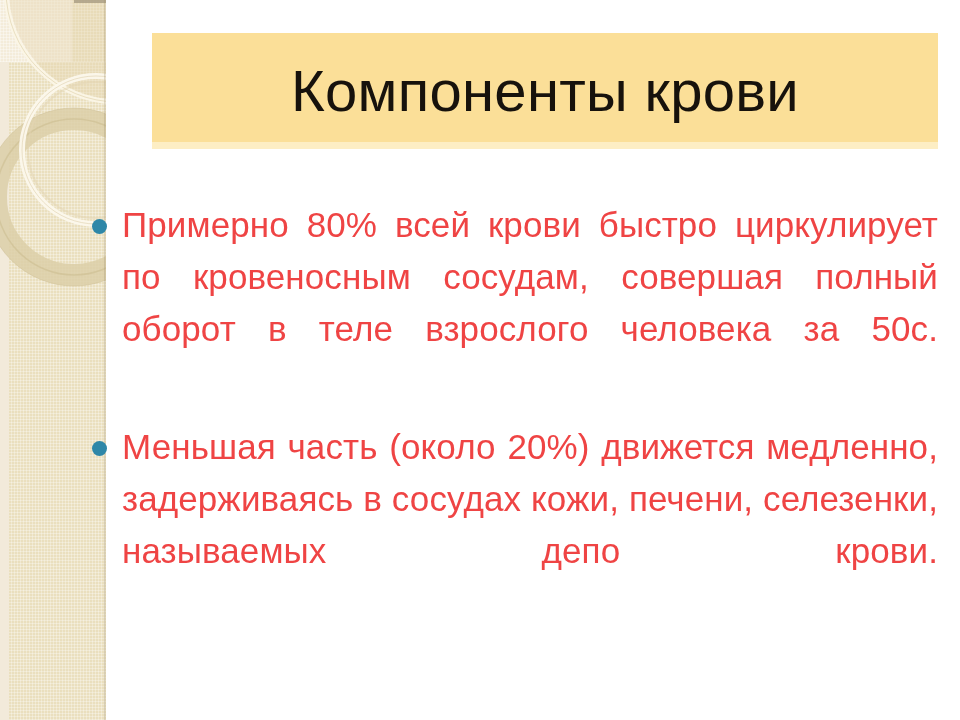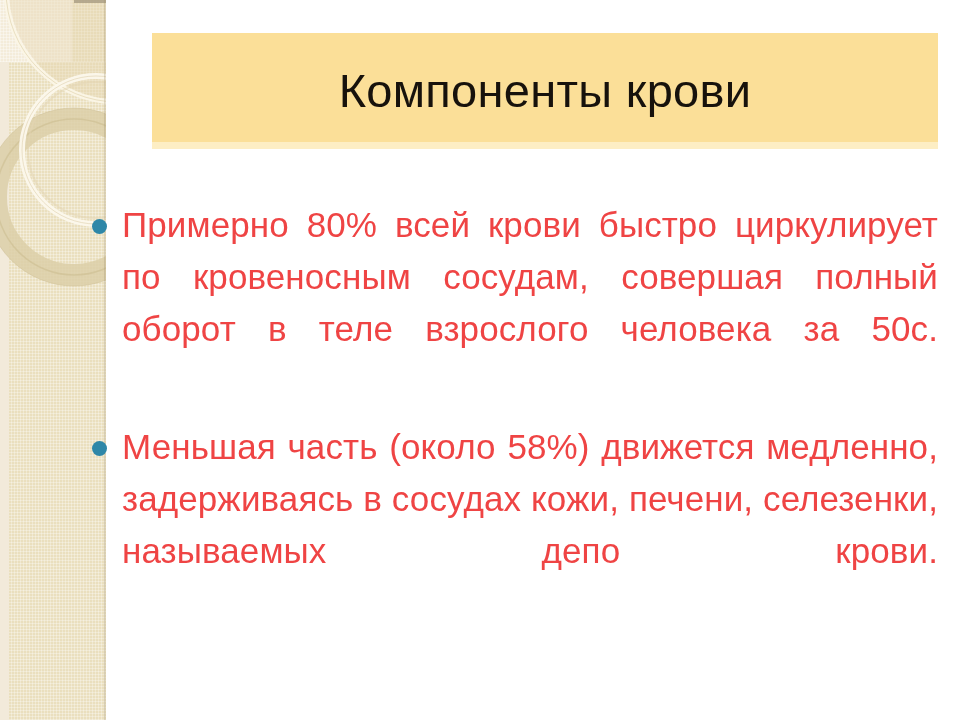--- a/index.html
+++ b/index.html
@@ -116,21 +116,21 @@
   #title-text {
     position: absolute;
     left: 152px;
     top: 33px;
     width: 786px;
     height: 115px;
     display: flex;
     align-items: center;
     justify-content: center;
     font-family: "Liberation Sans", sans-serif;
-    font-size: 47px;
+    font-size: 58px;
     font-weight: 400;
     color: #17120c;
     letter-spacing: 0.3px;
     white-space: nowrap;
   }
 
   
   #body {
     position: absolute;
     left: 92px;
@@ -210,18 +210,18 @@
 
   <div id="body">
 
     <div class="bullet-row">
       <span class="bullet-dot"></span>
       <div class="bullet-text">Примерно 80% всей крови быстро циркулирует по кровеносным сосудам, совершая полный оборот в теле взрослого человека за 50с.</div>
     </div>
 
     <div class="bullet-row">
       <span class="bullet-dot"></span>
-      <div class="bullet-text">Меньшая часть (около 58%) движется медленно, задерживаясь в сосудах кожи, печени, селезенки, называемых депо крови.</div>
+      <div class="bullet-text">Меньшая часть (около 20%) движется медленно, задерживаясь в сосудах кожи, печени, селезенки, называемых депо крови.</div>
     </div>
 
   </div>
 
 </div>
 
 </body></html>

